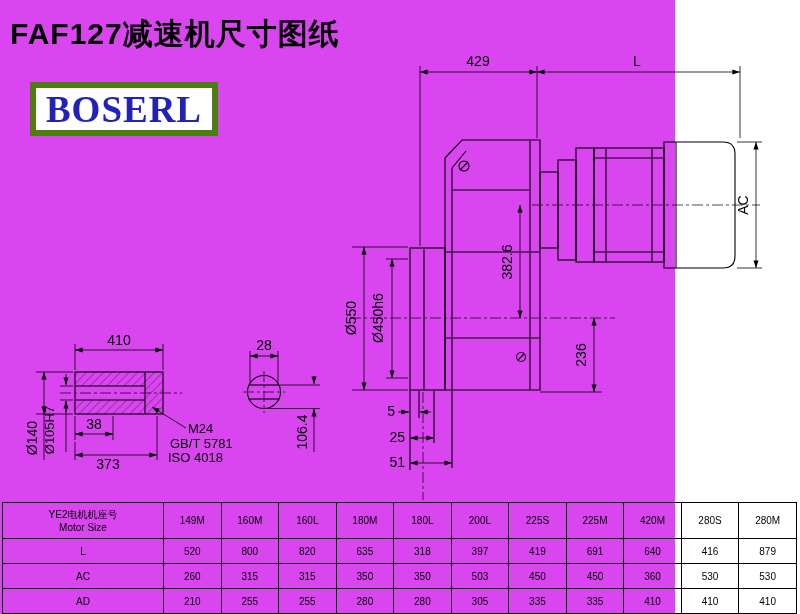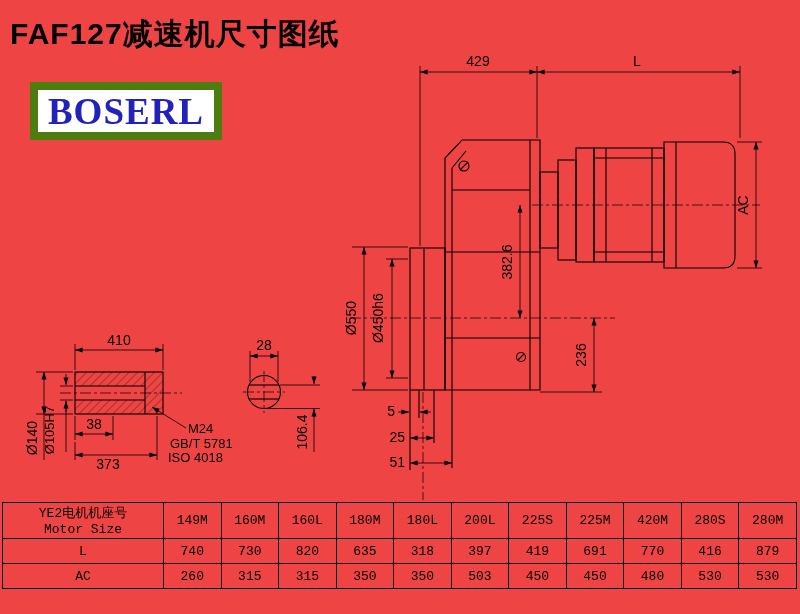--- a/index.html
+++ b/index.html
@@ -1,26 +1,26 @@
 <!DOCTYPE html>
 <html><head>
 <meta charset="utf-8">
 <style>
   html,body{margin:0;padding:0;background:#fff;width:800px;height:614px;overflow:hidden}
-  .page{position:relative;width:800px;height:614px;background:#ef4444;font-family:"Liberation Sans",sans-serif;color:#000}
+  .page{position:relative;width:675px;height:614px;background:#d946ef;font-family:"Liberation Sans",sans-serif;color:#000}
   .title{position:absolute;left:10px;top:14px;font-size:30px;font-weight:bold;letter-spacing:1px;white-space:nowrap}
-  .logo{position:absolute;left:30px;top:82px;width:176px;height:42px;border:8px solid #4d7c0f;display:flex;align-items:center;justify-content:center;background:#fff}
+  .logo{position:absolute;left:30px;top:82px;width:176px;height:42px;border:6px solid #4d7c0f;display:flex;align-items:center;justify-content:center;background:#fff}
   .logo span{font-family:"Liberation Serif",serif;font-size:37px;font-weight:bold;color:#2222bb;line-height:1;letter-spacing:1px}
   svg.draw{position:absolute;left:0;top:0}
   .ln{stroke:#000;stroke-width:1.1;fill:none}
   .cl{stroke:#000;stroke-width:0.7;fill:none;stroke-dasharray:11 3 3 3}
   .dim{stroke:#000;stroke-width:0.8;fill:none}
   .dt{font-family:"Liberation Sans",sans-serif;font-size:14px;fill:#000}
   .dts{font-size:13px}
-  table{position:absolute;left:2px;top:502px;width:795px;border-collapse:collapse;table-layout:fixed;font-size:13px;font-family:Liberation Mono, monospace}
+  table{position:absolute;left:2px;top:502px;width:795px;border-collapse:collapse;table-layout:fixed;font-size:10px;font-family:Liberation Sans, sans-serif}
   th,td{border:1px solid #000;text-align:center;padding:0;font-weight:normal;overflow:hidden}
   thead tr{height:36px}
   tbody tr{height:25px}
   .label-col{width:160px}
 </style>
 </head>
 <body>
 
 <div class="page">
 
@@ -218,42 +218,56 @@
           <th>225S</th>
           <th>225M</th>
           <th>420M</th>
           <th>280S</th>
           <th>280M</th>
         </tr>
     </thead>
     <tbody id="table-body">
         <tr>
           <th>L</th>
-          <td>740</td>
-          <td>730</td>
+          <td>520</td>
+          <td>800</td>
           <td>820</td>
           <td>635</td>
           <td>318</td>
           <td>397</td>
           <td>419</td>
           <td>691</td>
-          <td>770</td>
+          <td>640</td>
           <td>416</td>
           <td>879</td>
         </tr>
         <tr>
           <th>AC</th>
           <td>260</td>
           <td>315</td>
           <td>315</td>
           <td>350</td>
           <td>350</td>
           <td>503</td>
           <td>450</td>
           <td>450</td>
-          <td>480</td>
+          <td>360</td>
           <td>530</td>
           <td>530</td>
         </tr>
+        <tr>
+          <th>AD</th>
+          <td>210</td>
+          <td>255</td>
+          <td>255</td>
+          <td>280</td>
+          <td>280</td>
+          <td>305</td>
+          <td>335</td>
+          <td>335</td>
+          <td>410</td>
+          <td>410</td>
+          <td>410</td>
+        </tr>
       </tbody>
   </table>
 
 </div>
 
 </body></html>

